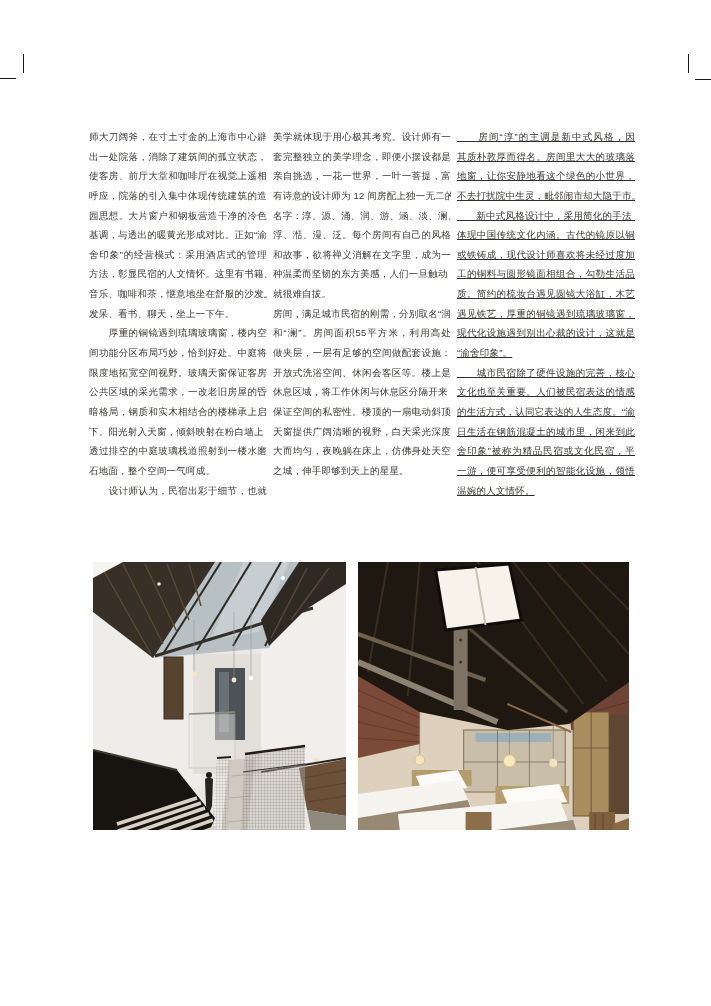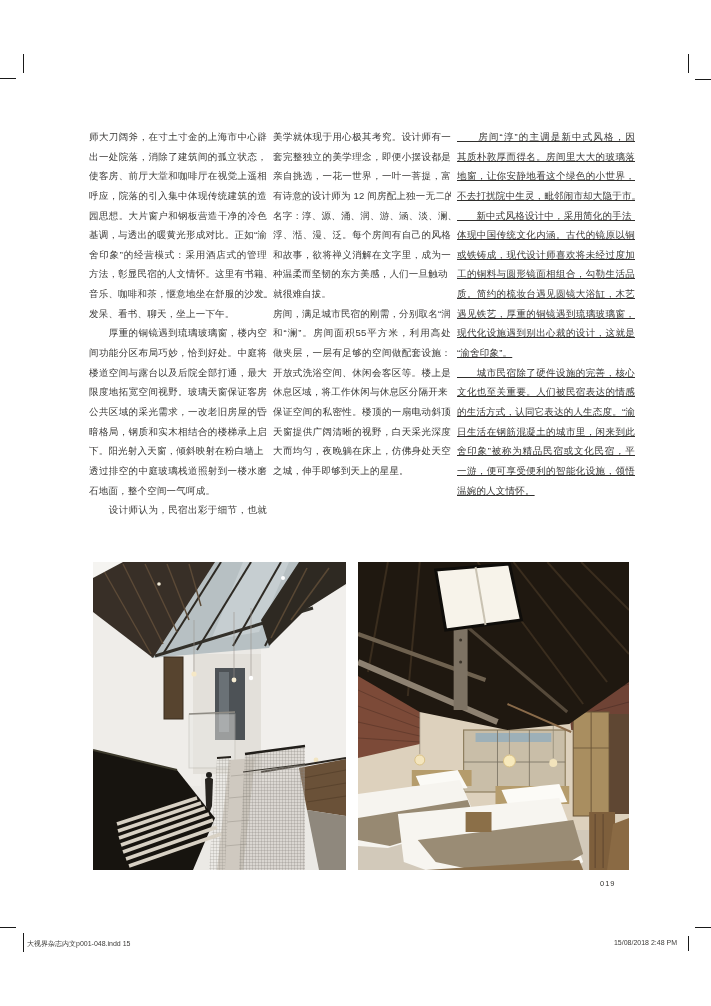--- a/index.html
+++ b/index.html
@@ -1,17 +1,17 @@
 <!DOCTYPE html>
 <html><head>
 <meta charset="utf-8">
 <style>
   html,body{margin:0;padding:0;background:#ffffff;}
   .page{
-    position:relative;width:711px;height:1006px;background:#ffffff;overflow:hidden;
+    position:relative;width:711px;height:830px;background:#ffffff;overflow:hidden;
     font-family:"Liberation Sans","DejaVu Sans",sans-serif;color:#2f2e2c;
   }
   
   .col{position:absolute;top:127px;width:178px;overflow:hidden;}
   .col-1{left:89px;} .col-2{left:273px;} .col-3{left:457px;text-decoration:underline;}
   .tline{
     font-size:9.5px;line-height:19.65px;height:19.65px;white-space:nowrap;
     text-align:justify;text-align-last:justify;color:#3a3937;
     letter-spacing:0.2px;
   }
@@ -61,21 +61,20 @@
       <div class="tline">使客房、前厅大堂和咖啡厅在视觉上遥相</div>
       <div class="tline">呼应，院落的引入集中体现传统建筑的造</div>
       <div class="tline">园思想。大片窗户和钢板营造干净的冷色</div>
       <div class="tline">基调，与透出的暖黄光形成对比。正如“渝</div>
       <div class="tline">舍印象”的经营模式：采用酒店式的管理</div>
       <div class="tline">方法，彰显民宿的人文情怀。这里有书籍、</div>
       <div class="tline">音乐、咖啡和茶，惬意地坐在舒服的沙发上，</div>
       <div class="tline short">发呆、看书、聊天，坐上一下午。</div>
       <div class="tline">　　厚重的铜镜遇到琉璃玻璃窗，楼内空</div>
       <div class="tline">间功能分区布局巧妙，恰到好处。中庭将</div>
-      <div class="tline">楼道空间与露台以及后院全部打通，最大</div>
       <div class="tline">限度地拓宽空间视野。玻璃天窗保证客房</div>
       <div class="tline">公共区域的采光需求，一改老旧房屋的昏</div>
       <div class="tline">暗格局，钢质和实木相结合的楼梯承上启</div>
       <div class="tline">下。阳光射入天窗，倾斜映射在粉白墙上，</div>
       <div class="tline">透过排空的中庭玻璃栈道照射到一楼水磨</div>
       <div class="tline short">石地面，整个空间一气呵成。</div>
       <div class="tline">　　设计师认为，民宿出彩于细节，也就</div>
     </div>
   <div class="col col-2">
       <div class="tline">美学就体现于用心极其考究。设计师有一</div>

